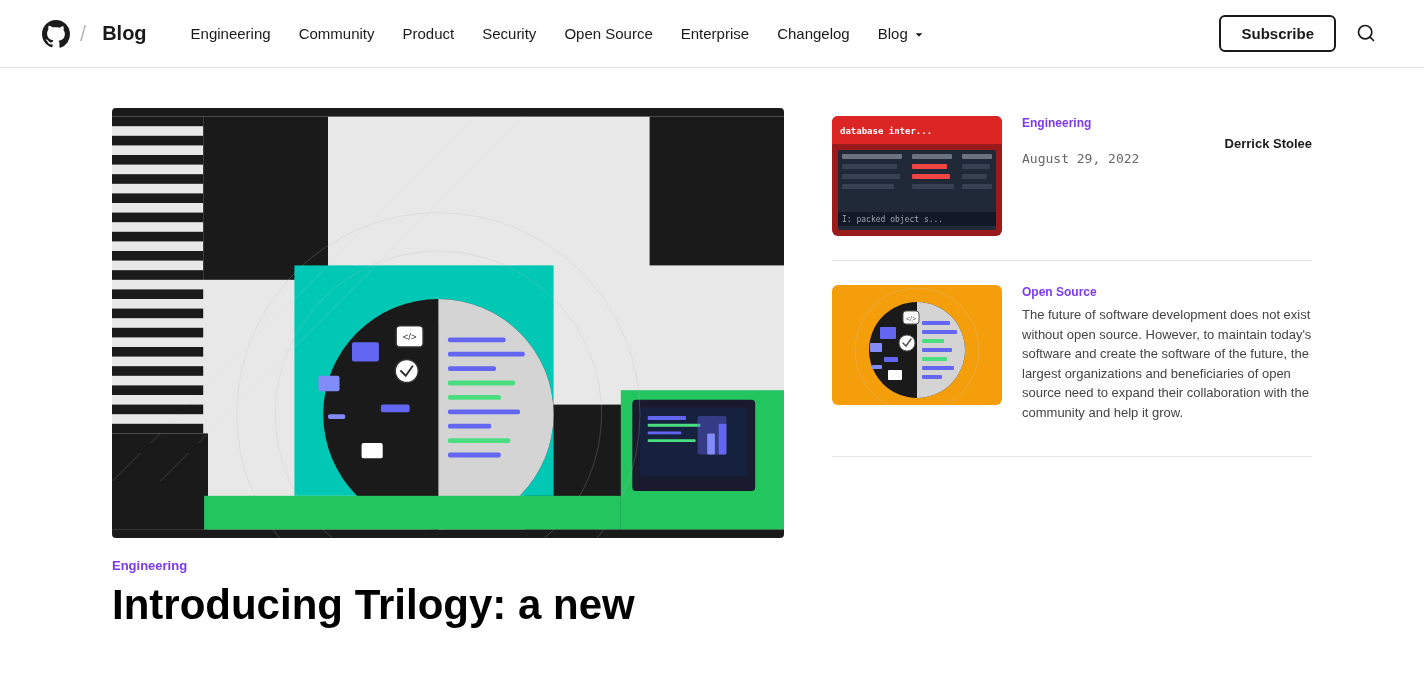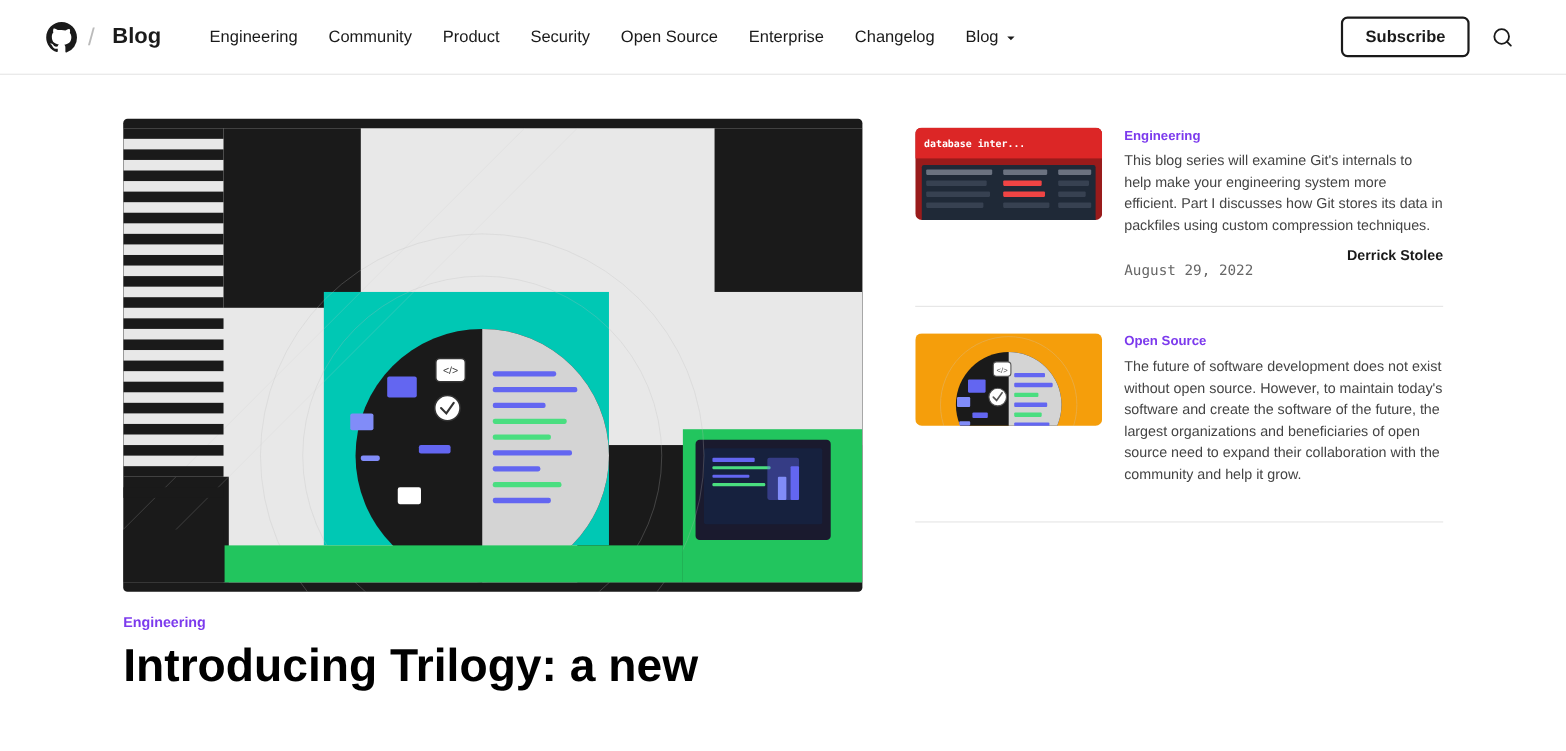--- a/index.html
+++ b/index.html
@@ -53,21 +53,21 @@
       align-items: center;
       gap: 4px;
       cursor: pointer;
       font-size: 15px;
       padding: 8px 12px;
       border-radius: 6px;
       color: #1a1a1a;
     }
     .header-actions {
       display: flex;
-      align-items: flex-end;
+      align-items: flex-start;
       gap: 12px;
     }
     .subscribe-btn {
       border: 2px solid #1a1a1a;
       background: #fff;
       color: #1a1a1a;
       padding: 8px 20px;
       border-radius: 6px;
       font-size: 15px;
       font-weight: 600;
@@ -132,21 +132,21 @@
       gap: 20px;
       padding: 24px 0;
       border-bottom: 1px solid #e5e5e5;
     }
     .article-card:first-child {
       padding-top: 8px;
       border-top: none;
     }
     .article-thumbnail {
       width: 170px;
-      height: 84px;
+      height: 120px;
       border-radius: 6px;
       overflow: hidden;
       flex-shrink: 0;
     }
 
     .article-content {}
     .article-category {
       font-size: 12px;
       font-weight: 700;
       margin-bottom: 6px;
@@ -341,21 +341,20 @@
           <rect x="10" y="68" width="52" height="5" fill="#374151" rx="1"></rect>
           <rect x="80" y="68" width="42" height="5" fill="#374151" rx="1"></rect>
           <rect x="130" y="68" width="30" height="5" fill="#374151" rx="1"></rect>
 
           <rect x="6" y="96" width="158" height="14" fill="#111827" rx="0 0 2 2"></rect>
           <text x="10" y="106" fill="#9ca3af" font-size="8" font-family="monospace">I: packed object s...</text>
         </svg>
       </div>
       <div class="article-content">
         <div class="article-category engineering">Engineering</div>
-        <div class="article-excerpt">This blog series will examine Git's internals to help make your engineering system more efficient. Part I discusses how Git stores its data in packfiles using custom compression techniques.</div>
         <div class="article-author">Derrick Stolee</div>
         <div class="article-date">August 29, 2022</div>
       </div>
     </div>
 
     <div class="article-card">
       <div class="article-thumbnail">
         
         <svg width="170" height="120" viewBox="0 0 170 120" xmlns="http://www.w3.org/2000/svg">
           <rect width="170" height="120" fill="#f59e0b"></rect>

